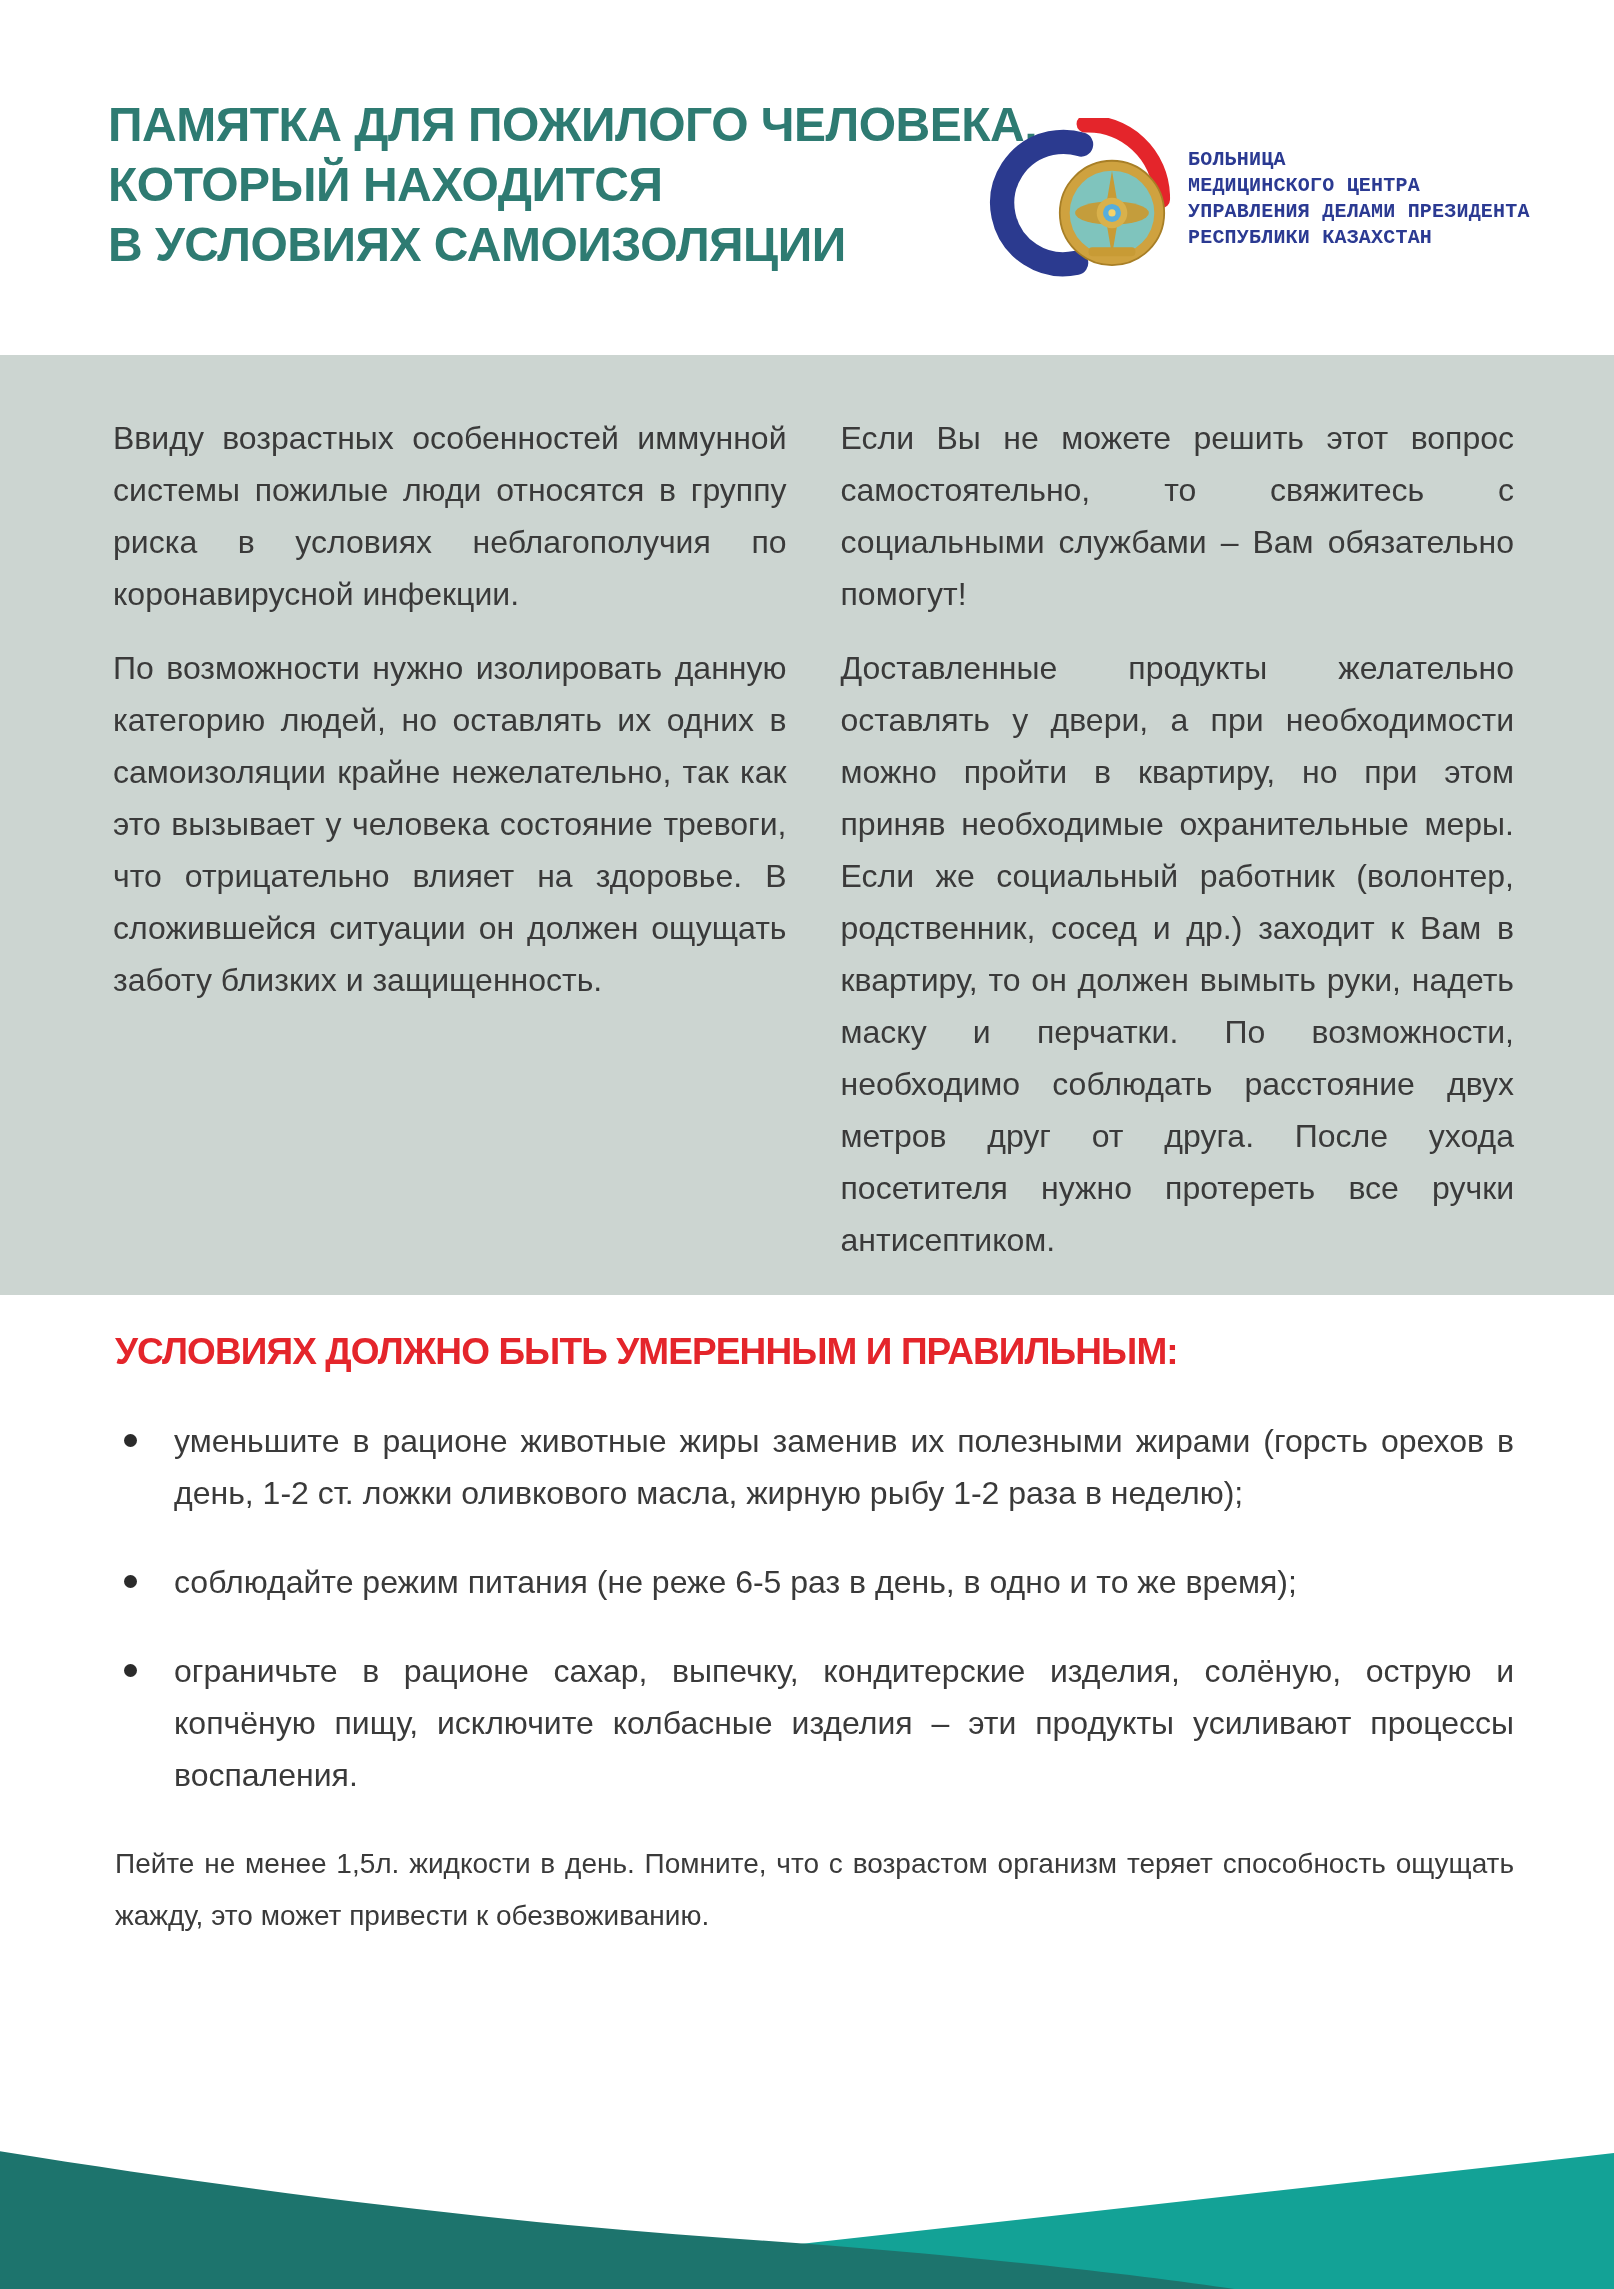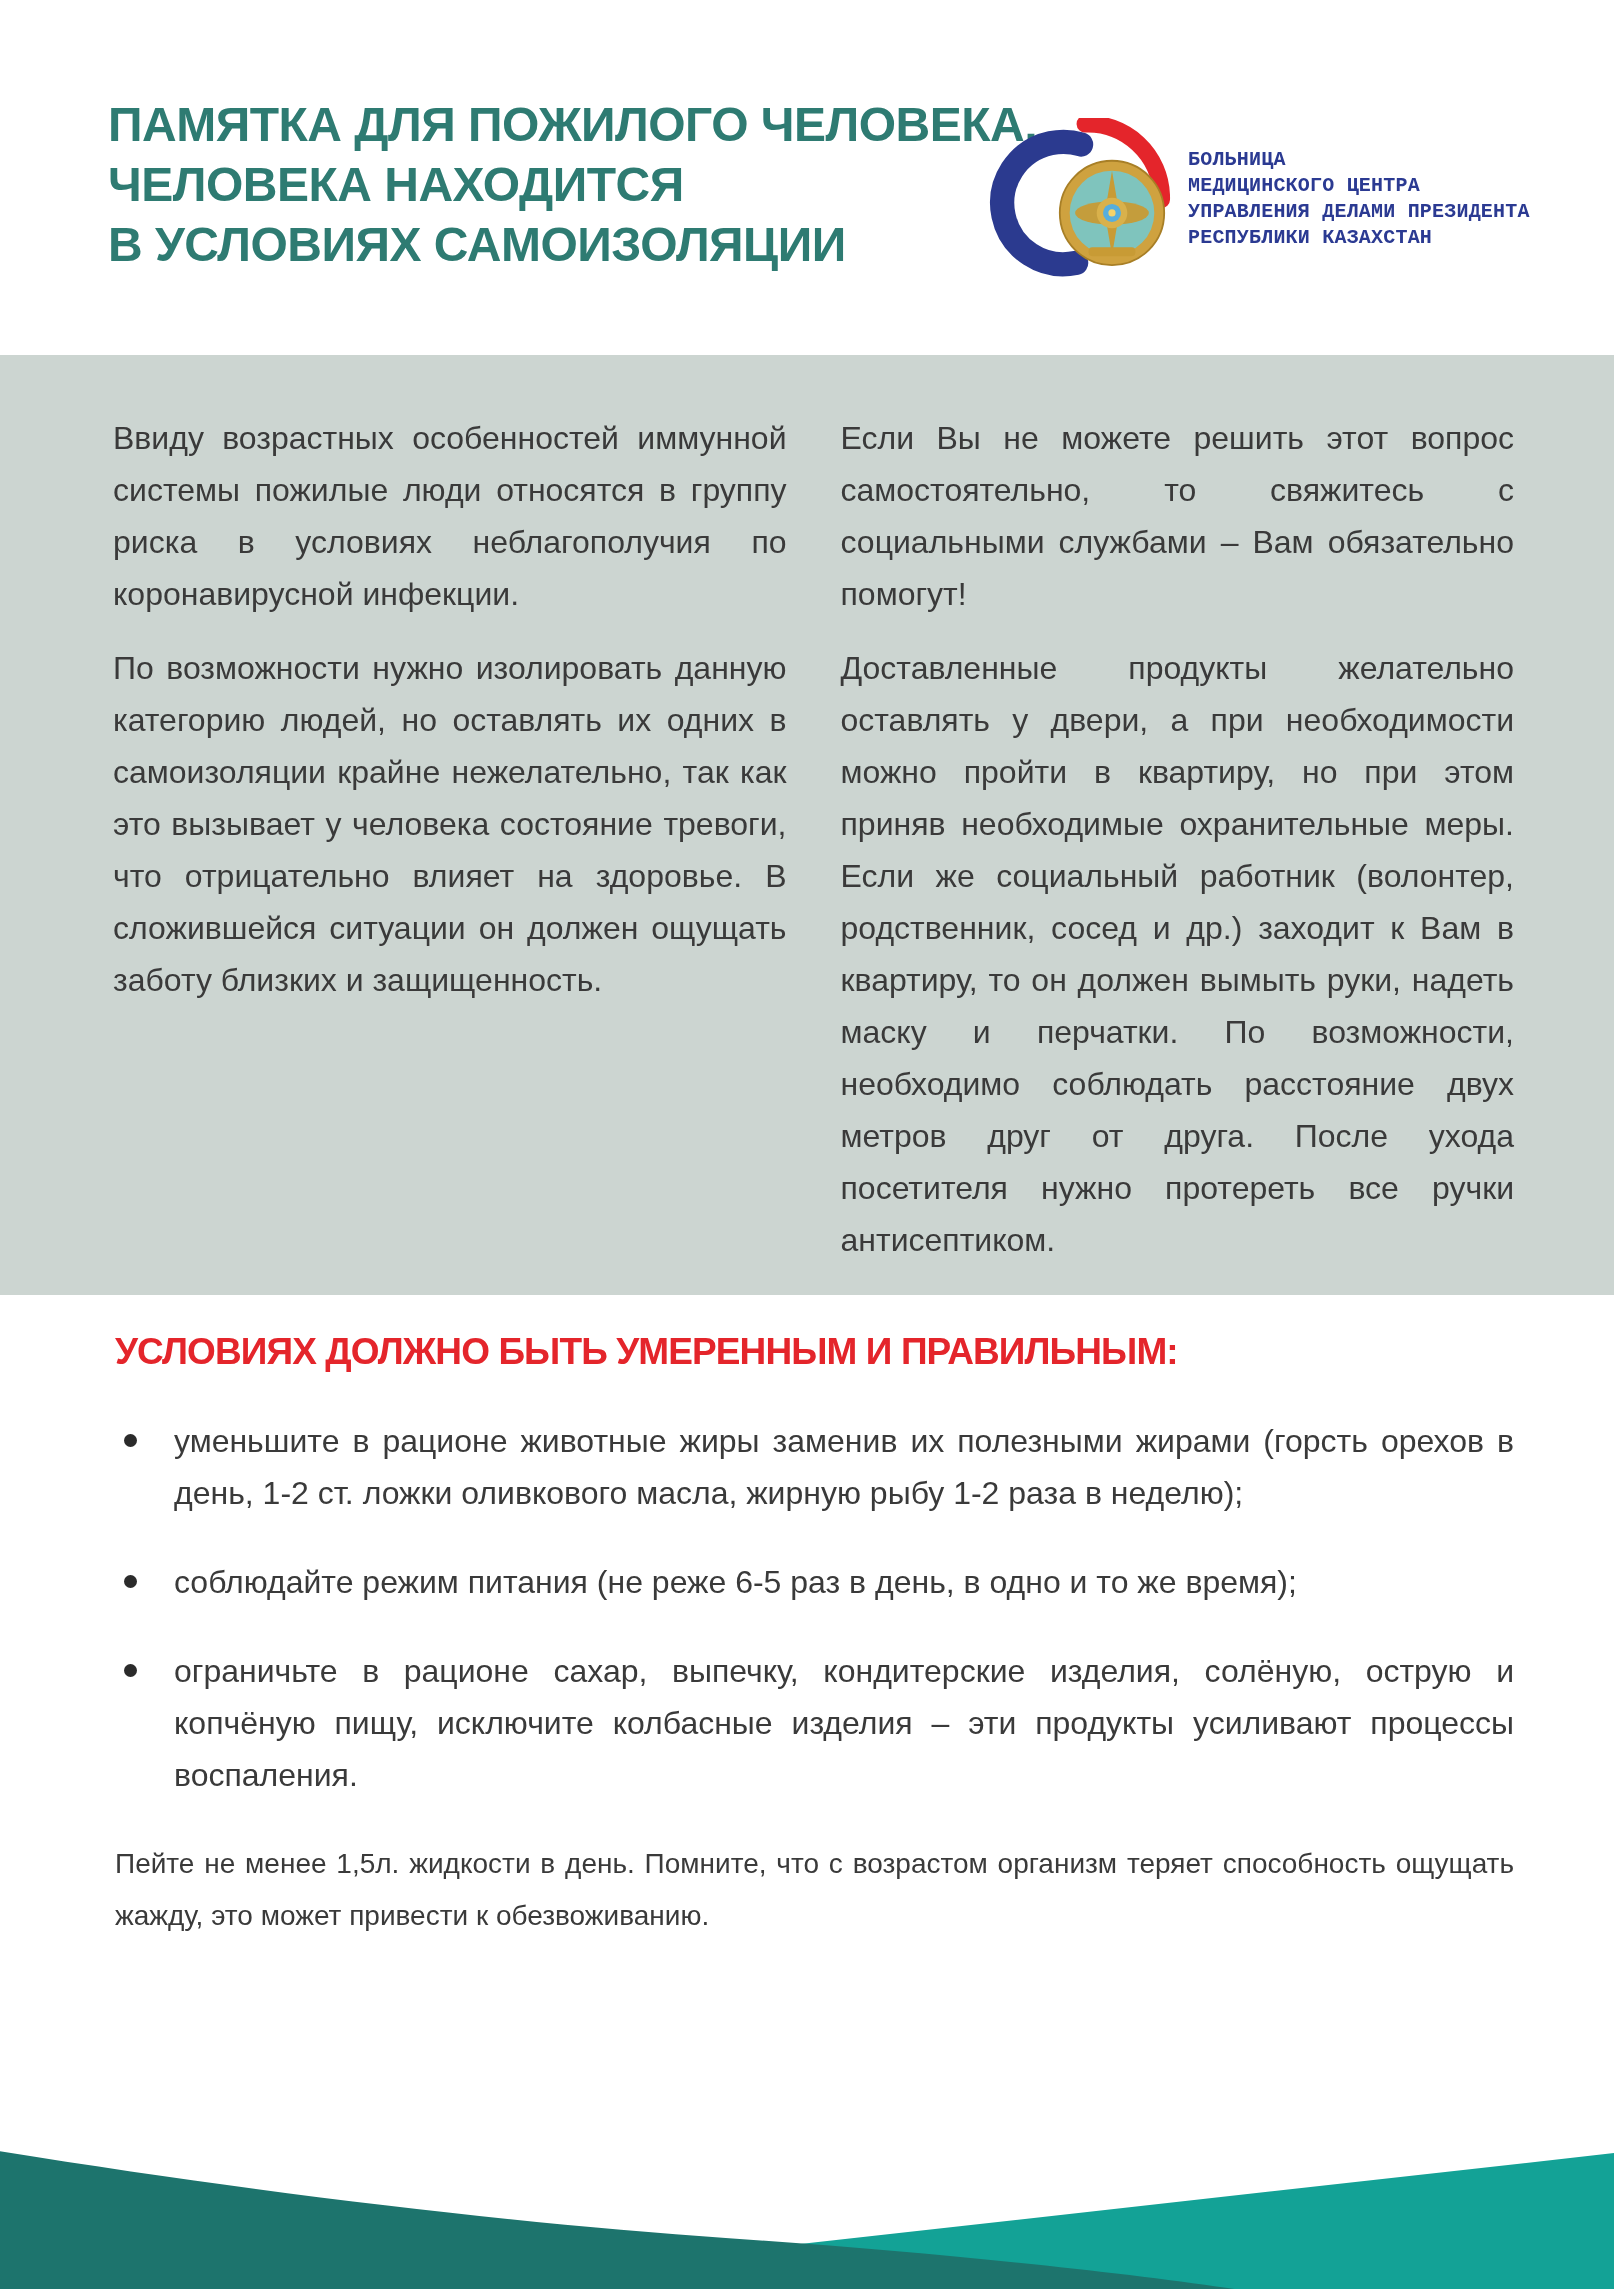--- a/index.html
+++ b/index.html
@@ -129,21 +129,21 @@
     display: block;
   }
 </style>
 </head>
 <body>
 
 <div class="page">
 
   <h1 class="header-title">
     <span>ПАМЯТКА ДЛЯ ПОЖИЛОГО ЧЕЛОВЕКА,</span>
-    <span>ЧЕЛОВЕКА НАХОДИТСЯ</span>
+    <span>КОТОРЫЙ НАХОДИТСЯ</span>
     <span>В УСЛОВИЯХ САМОИЗОЛЯЦИИ</span>
   </h1>
 
   <div class="logo">
     <svg class="logo-mark" viewBox="0 0 210 175" xmlns="http://www.w3.org/2000/svg">
 
       <circle cx="86" cy="92" r="68" fill="none" stroke="#2b3a8f" stroke-width="27" pathLength="100" stroke-dasharray="58 42" stroke-linecap="round" transform="rotate(78 86 92)"></circle>
 
       <circle cx="113" cy="86" r="82" fill="none" stroke="#e4252b" stroke-width="19" pathLength="100" stroke-dasharray="26 74" stroke-linecap="round" transform="rotate(268 113 86)"></circle>
 

